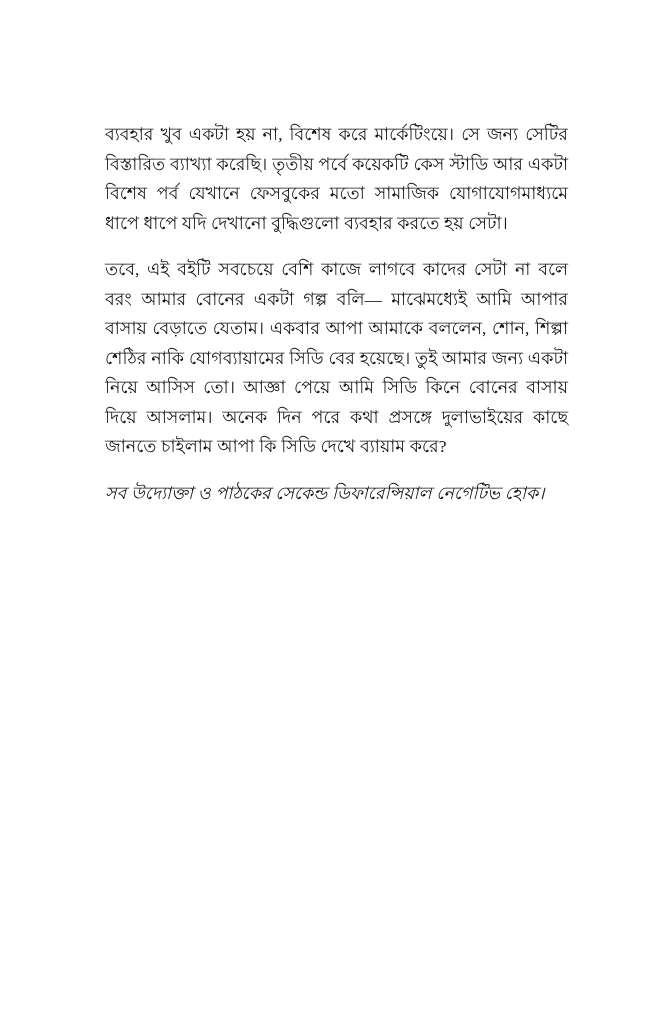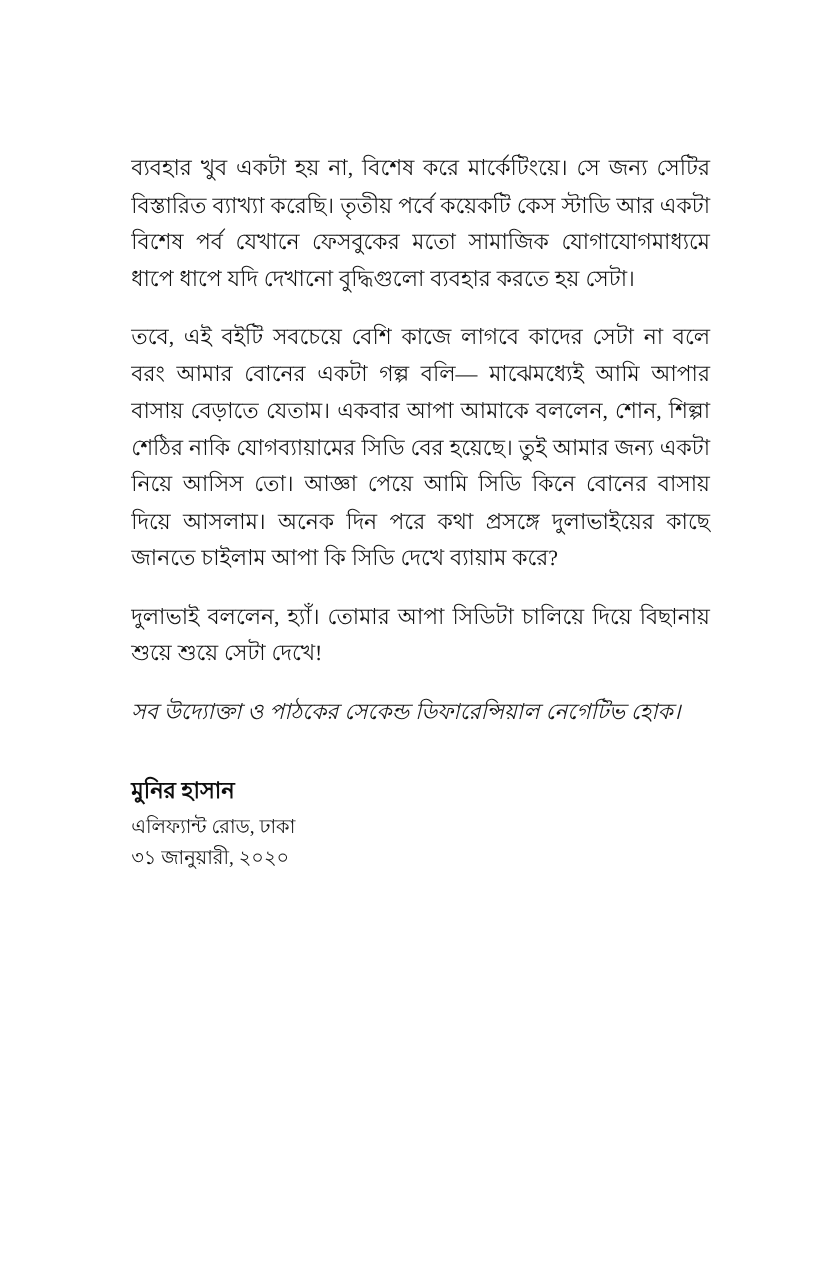--- a/index.html
+++ b/index.html
@@ -79,29 +79,19 @@
 <body>
 
 <div class="page">
 
   <div class="text-block">
 
     <p class="para">ব্যবহার খুব একটা হয় না, বিশেষ করে মার্কেটিংয়ে। সে জন্য সেটির বিস্তারিত ব্যাখ্যা করেছি। তৃতীয় পর্বে কয়েকটি কেস স্টাডি আর একটা বিশেষ পর্ব যেখানে ফেসবুকের মতো সামাজিক যোগাযোগমাধ্যমে ধাপে ধাপে যদি দেখানো বুদ্ধিগুলো ব্যবহার করতে হয় সেটা।</p>
 
     <p class="para">তবে, এই বইটি সবচেয়ে বেশি কাজে লাগবে কাদের সেটা না বলে বরং আমার বোনের একটা গল্প বলি— মাঝেমধ্যেই আমি আপার বাসায় বেড়াতে যেতাম। একবার আপা আমাকে বললেন, শোন, শিল্পা শেঠির নাকি যোগব্যায়ামের সিডি বের হয়েছে। তুই আমার জন্য একটা নিয়ে আসিস তো। আজ্ঞা পেয়ে আমি সিডি কিনে বোনের বাসায় দিয়ে আসলাম। অনেক দিন পরে কথা প্রসঙ্গে দুলাভাইয়ের কাছে জানতে চাইলাম আপা কি সিডি দেখে ব্যায়াম করে?</p>
 
-    <p class="para">দুলাভাই বললেন, হ্যাঁ। তোমার আপা সিডিটা চালিয়ে দিয়ে বিছানায় শুয়ে শুয়ে সেটা দেখে!</p>
 
     <p class="para para--single">সব উদ্যোক্তা ও পাঠকের সেকেন্ড ডিফারেন্সিয়াল নেগেটিভ হোক।</p>
 
   </div>
 
-  <div class="signature">
-
-    <p class="signature-name">মুনির হাসান</p>
-
-    <p class="signature-line">এলিফ্যান্ট রোড, ঢাকা</p>
-
-    <p class="signature-line">৩১ জানুয়ারী, ২০২০</p>
-
-  </div>
 
 </div>
 
 </body></html>

